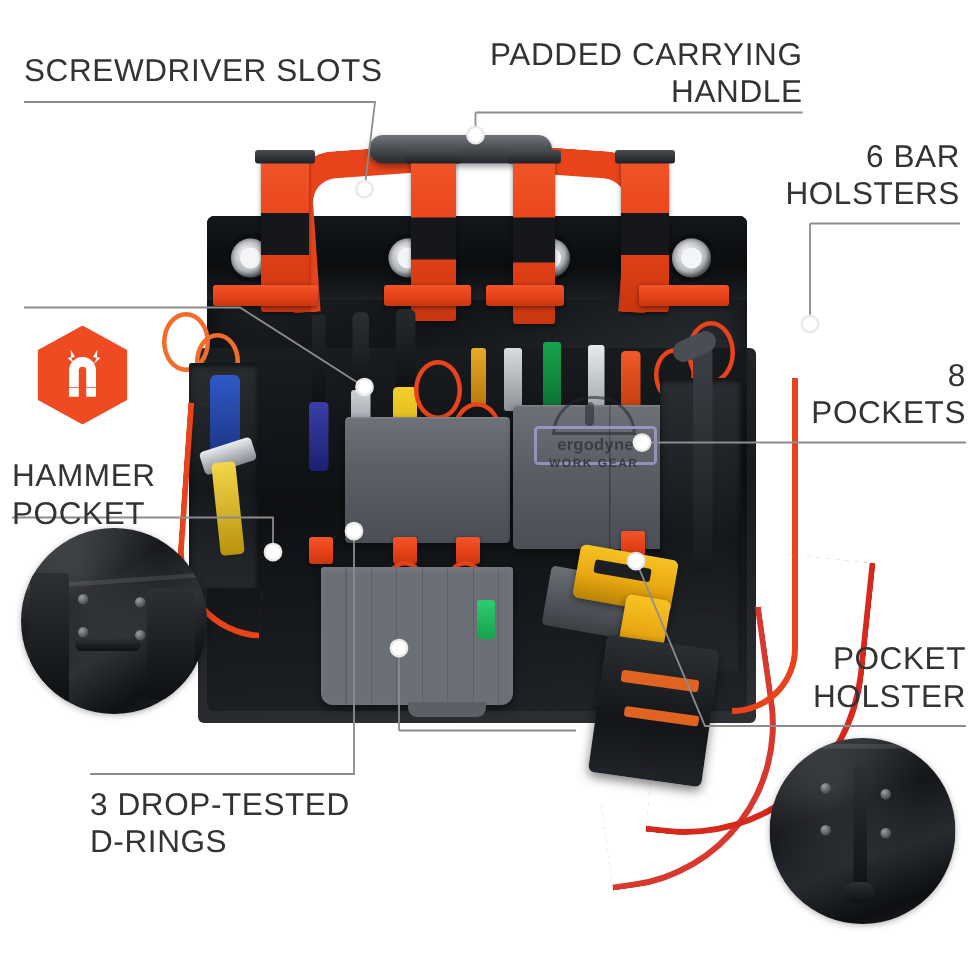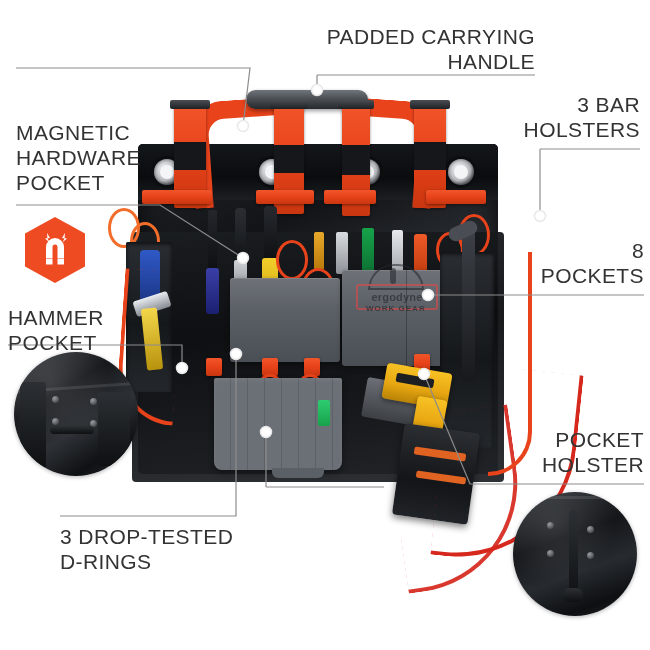--- a/index.html
+++ b/index.html
@@ -210,21 +210,21 @@
     <div class="pc tool" style="left:48px;top:226px;width:16px;height:62px;background:linear-gradient(180deg,#f3d64a,#b8930d);border-radius:3px;transform:rotate(-6deg);"></div>
 
     <div class="pc frontpkt" style="left:134px;top:196px;width:110px;height:84px;"></div>
     <div class="pc frontpkt" style="left:246px;top:188px;width:128px;height:96px;">
       <div class="pktseam" style="left:64px;"></div>
     </div>
 
     <div class="pc" style="left:258px;top:178px;width:84px;height:54px;opacity:.55;">
       <div style="position:absolute;left:14px;top:4px;width:52px;height:22px;border:2px solid #23262b;border-radius:26px 26px 0 0;"></div>
       <div style="position:absolute;left:36px;top:8px;width:6px;height:16px;background:#23262b;border-radius:3px;"></div>
-      <div style="position:absolute;left:2px;top:24px;width:78px;height:22px;border:2px solid #ef4444;border-radius:3px;
+      <div style="position:absolute;left:2px;top:24px;width:78px;height:22px;border:2px solid #c4b5fd;border-radius:3px;
                   display:flex;align-items:center;justify-content:center;">
         <span style="font-size:11px;font-weight:bold;color:#1b1e22;letter-spacing:.2px;">ergodyne</span>
       </div>
       <div style="position:absolute;left:12px;top:44px;font-size:8px;font-weight:bold;color:#1b1e22;letter-spacing:1px;">WORK GEAR</div>
     </div>
 
     <div class="pc strap" style="left:110px;top:276px;width:16px;height:18px;"></div>
     <div class="pc strap" style="left:166px;top:276px;width:16px;height:18px;"></div>
     <div class="pc strap" style="left:208px;top:276px;width:16px;height:18px;"></div>
     <div class="pc strap" style="left:318px;top:272px;width:16px;height:18px;"></div>
@@ -323,34 +323,32 @@
       <circle cx="243" cy="258" r="5.5"></circle>
       <circle cx="540" cy="216" r="5.5"></circle>
       <circle cx="428" cy="295" r="5.5"></circle>
       <circle cx="182" cy="368" r="5.5"></circle>
       <circle cx="424" cy="374" r="5.5"></circle>
       <circle cx="236" cy="354" r="5.5"></circle>
       <circle cx="266" cy="432" r="5.5"></circle>
     </g>
   </svg>
 
+  <div class="callout lalign" style="left:16px;top:35px;width:290px;">
+    <div class="txt">SCREWDRIVER SLOTS</div>
+  </div>
 
   <div class="callout ralign" style="left:285px;top:24px;width:250px;">
     <div class="txt">PADDED CARRYING
 HANDLE</div>
   </div>
 
-  <div class="callout lalign" style="left:16px;top:120px;width:210px;">
-    <div class="txt">MAGNETIC
-HARDWARE
-POCKET</div>
-  </div>
 
   <div class="callout ralign" style="left:470px;top:92px;width:170px;">
-    <div class="txt">3 BAR
+    <div class="txt">6 BAR
 HOLSTERS</div>
   </div>
 
   <div class="callout ralign" style="left:484px;top:238px;width:160px;">
     <div class="txt">8
 POCKETS</div>
   </div>
 
   <div class="callout lalign" style="left:8px;top:305px;width:180px;">
     <div class="txt">HAMMER

